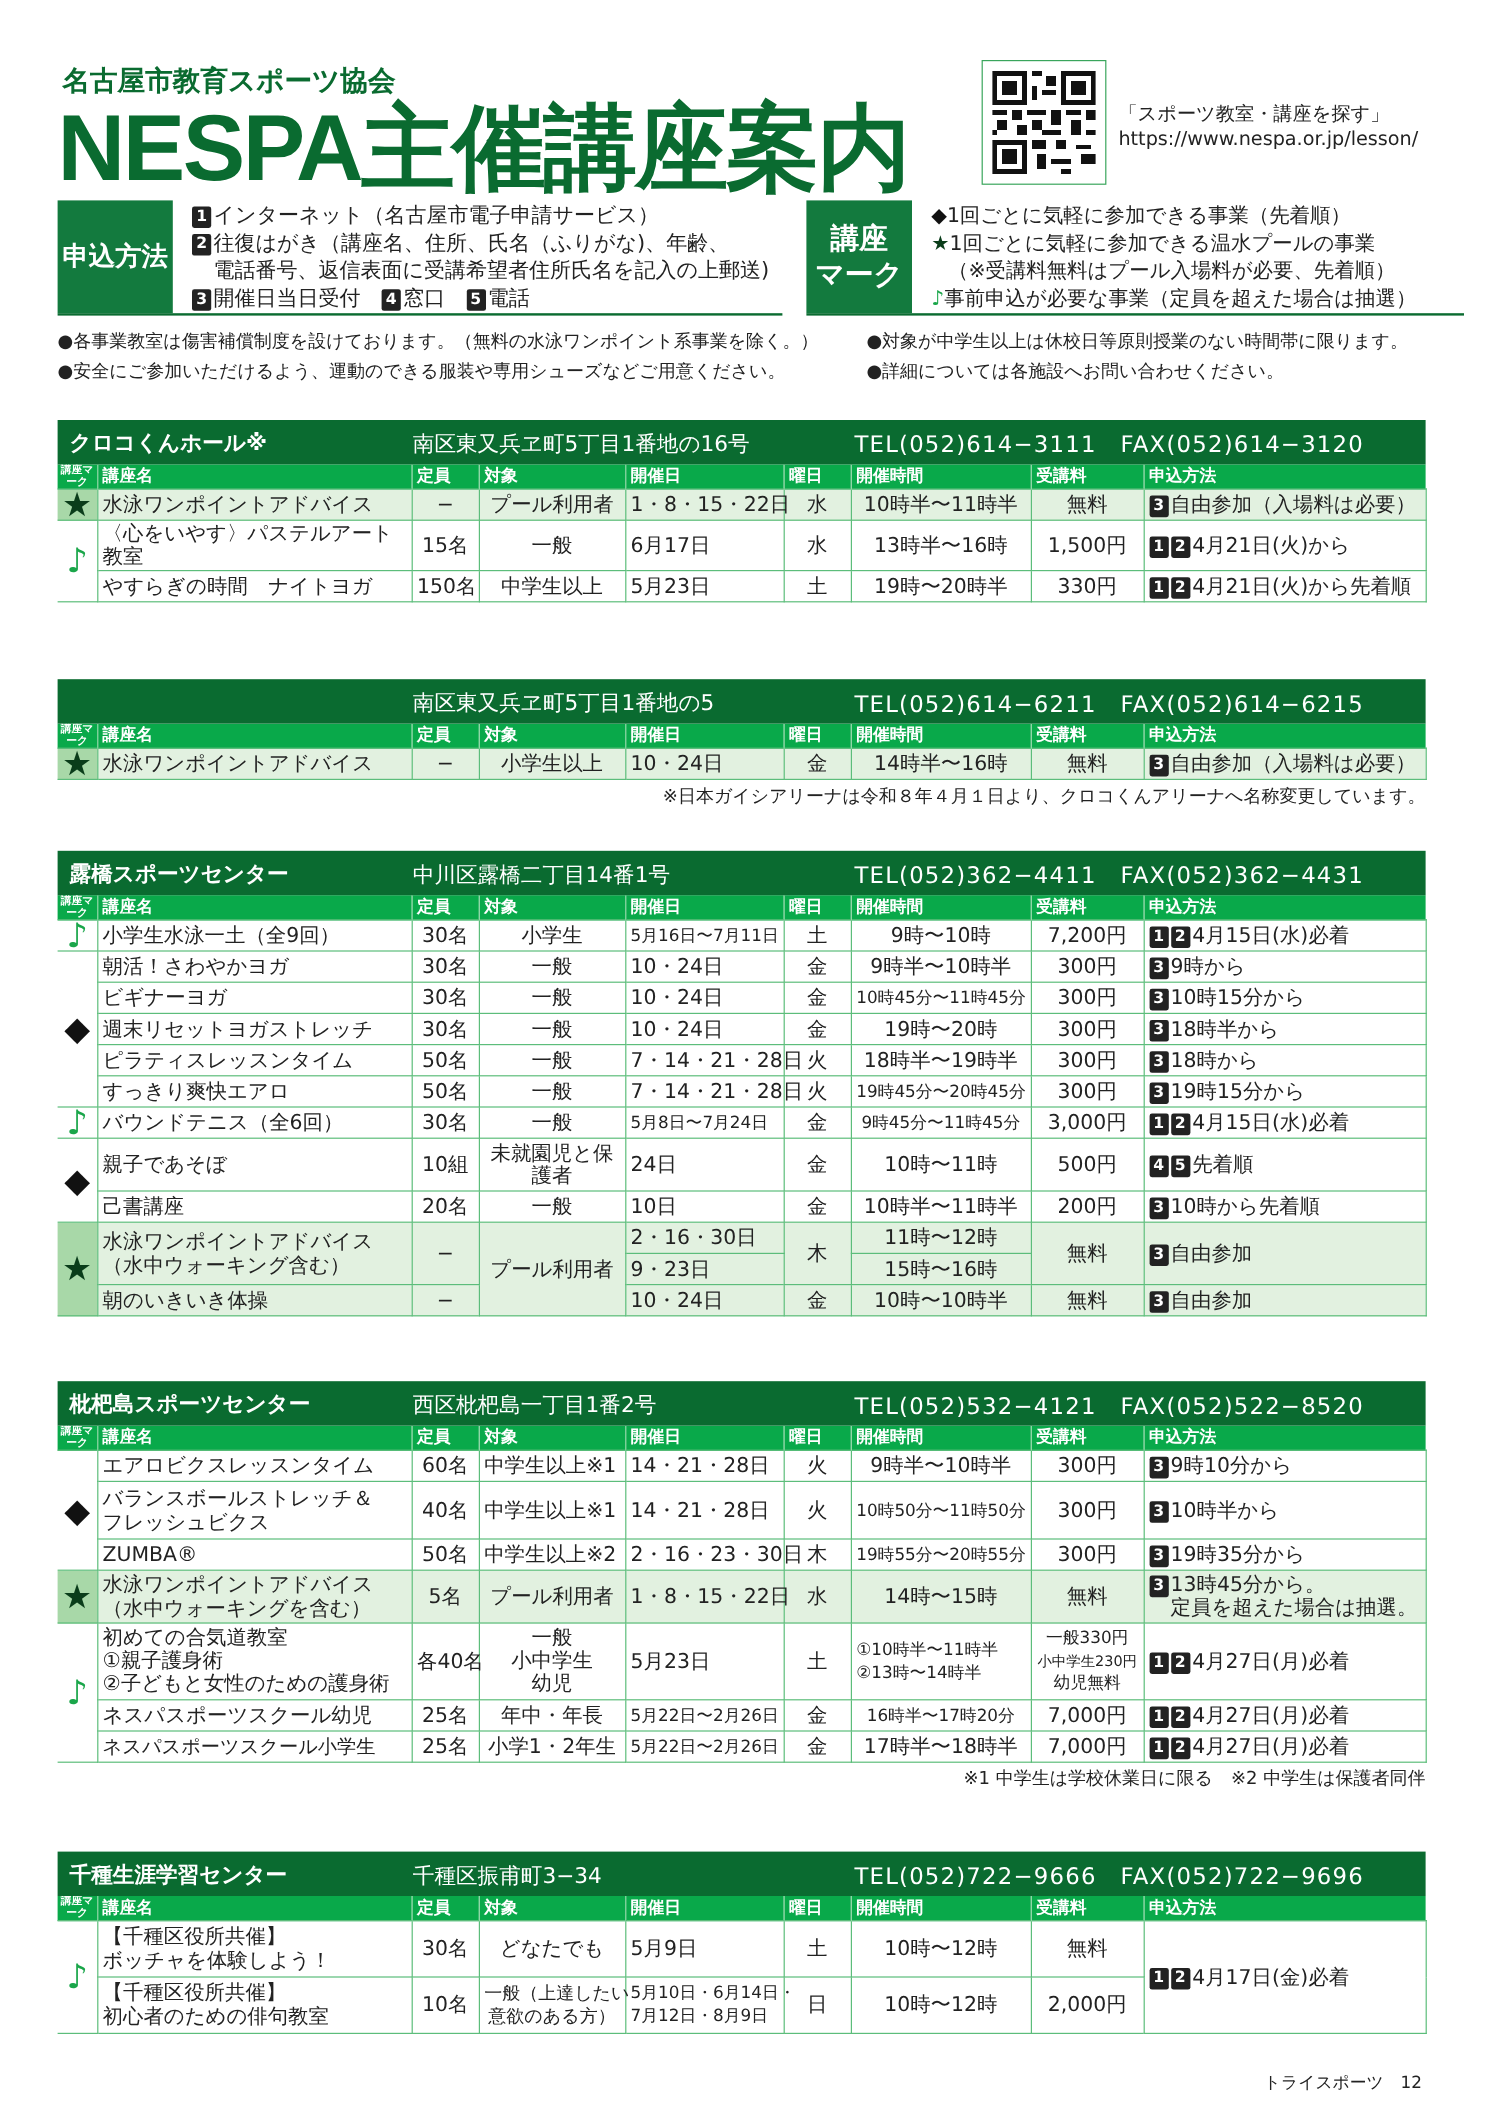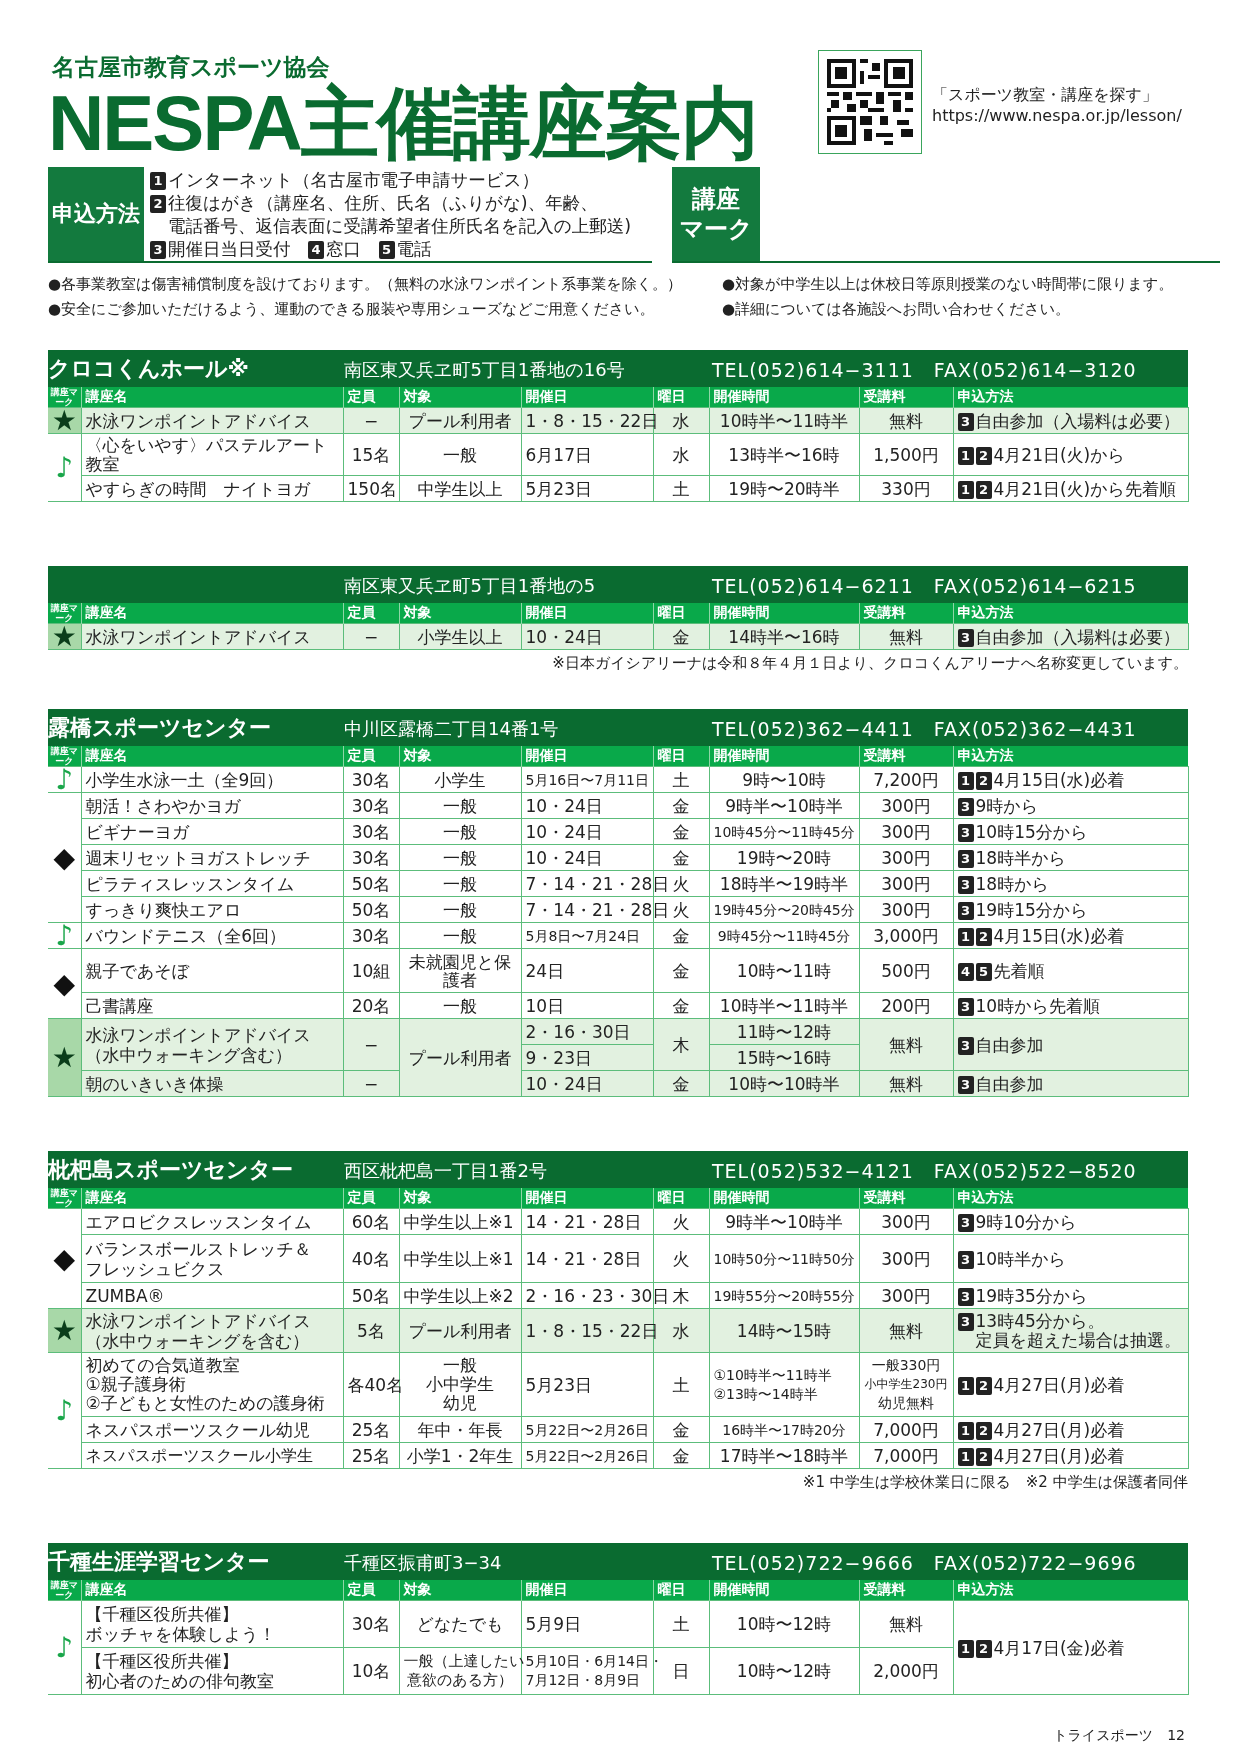--- a/index.html
+++ b/index.html
@@ -4,26 +4,26 @@
 <style>
 *{box-sizing:border-box;margin:0;padding:0}
 body{width:1241px;height:1754px;background:#fff;font-family:"DejaVu Sans","Liberation Sans",sans-serif;color:#222;position:relative;overflow:hidden}
 .org{position:absolute;left:52px;top:52px;font-size:23px;font-weight:bold;color:#0a6b30;letter-spacing:0px}
 .title{position:absolute;left:48px;top:78px;font-size:78px;font-weight:bold;color:#0a6b30;font-family:"Liberation Sans","DejaVu Sans",sans-serif;letter-spacing:-2px;line-height:90px}
 .qr{position:absolute;left:818px;top:50px;width:104px;height:104px;border:1px solid #3aa55c;padding:8px;background:#fff}
 .qr svg{width:86px;height:86px}
 .qrtext{position:absolute;left:932px;top:84px;font-size:16px;line-height:21px;color:#222}
 .box{position:absolute;display:flex;border-bottom:2px solid #0a6b30}
 .box .lbl{background:#137a3e;color:#fff;font-weight:bold;display:flex;align-items:center;justify-content:center;text-align:center}
-.box .body{font-size:17.5px;line-height:23px;padding:2px 0 2px 6px}
+.box .body{font-size:17.5px;line-height:23px;padding:2px 0 2px 16px}
 .num{display:inline-block;width:16px;height:18px;background:#222;color:#fff;font-size:13px;font-weight:bold;text-align:center;line-height:18px;border-radius:2px;margin-right:2px;vertical-align:1px}
 .notes{position:absolute;font-size:15px;line-height:25px}
 .sec{position:absolute;left:48px;width:1140px}
 .sec-head{height:37px;background:#0a6b30;color:#fff;display:flex;align-items:center;position:relative}
-.sec-name{font-size:22px;font-weight:bold;padding-left:0;white-space:nowrap}
+.sec-name{font-size:18px;font-weight:bold;padding-left:10px;white-space:nowrap}
 .sec-addr{position:absolute;left:296px;font-size:18px;top:8px}
 .sec-tel{position:absolute;left:664px;font-size:19px;top:8px;letter-spacing:1px}
 table{border-collapse:collapse;width:1140px;table-layout:fixed}
 th{background:#09a94a;color:#fff;font-size:14px;font-weight:bold;text-align:left;padding:0 4px;height:14px;border-left:1px solid #8fd6a6}
 th.mk{font-size:9px;line-height:10px;padding:0;text-align:center;border-left:none}
 td{border:1px solid #5cbd7b;font-size:17px;height:26px;padding:0 4px;line-height:20px;white-space:nowrap}
 td.mark{border-left:none;text-align:center;font-size:28px;padding:0}
 .c{text-align:center}
 .pool td{background:#e2f1e0}
 .pool td.mark{background:#a8d8a8}
@@ -93,20 +93,26 @@
     <div style="padding-left:18px">電話番号、返信表面に受講希望者住所氏名を記入の上郵送)</div>
     <div><span class="num">3</span><span>開催日当日受付</span>　<span class="num">4</span><span>窓口</span>　<span class="num">5</span><span>電話</span></div>
   </div>
 </div>
 
 <div class="box" style="left:672px;top:167px;width:548px;height:96px">
   <div class="lbl" style="width:88px;font-size:24px;flex-direction:column;line-height:30px">
     <span>講座</span>
     <span>マーク</span>
   </div>
+  <div class="body" style="font-size:17px">
+    <div><span class="dia">◆</span><span>1回ごとに気軽に参加できる事業（先着順）</span></div>
+    <div><span class="star">★</span><span>1回ごとに気軽に参加できる温水プールの事業</span></div>
+    <div style="padding-left:14px">（※受講料無料はプール入場料が必要、先着順）</div>
+    <div><span class="note">♪</span><span>事前申込が必要な事業（定員を超えた場合は抽選）</span></div>
+  </div>
 </div>
 
 <div class="notes" style="left:48px;top:272px">
   <div>●各事業教室は傷害補償制度を設けております。（無料の水泳ワンポイント系事業を除く。）</div>
   <div>●安全にご参加いただけるよう、運動のできる服装や専用シューズなどご用意ください。</div>
 </div>
 <div class="notes" style="left:722px;top:272px">
   <div>●対象が中学生以上は休校日等原則授業のない時間帯に限ります。</div>
   <div>●詳細については各施設へお問い合わせください。</div>
 </div>

